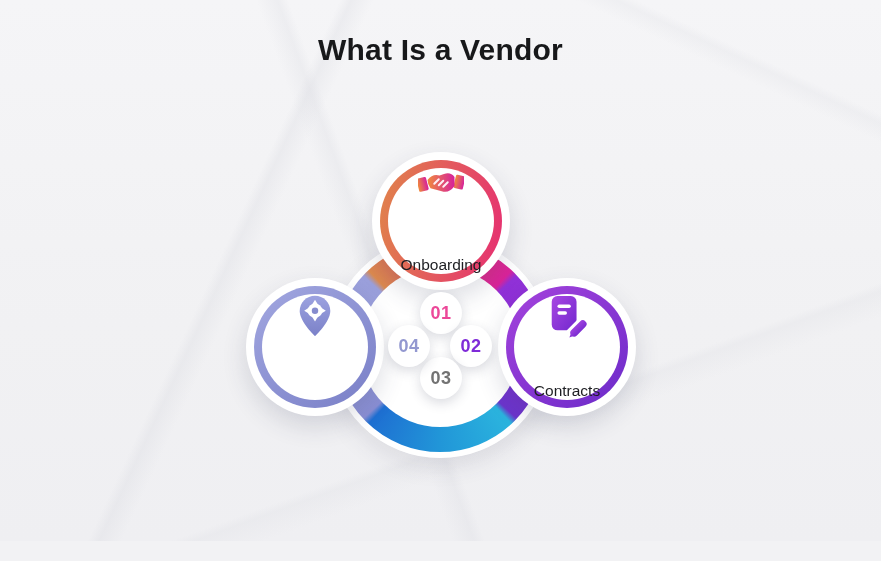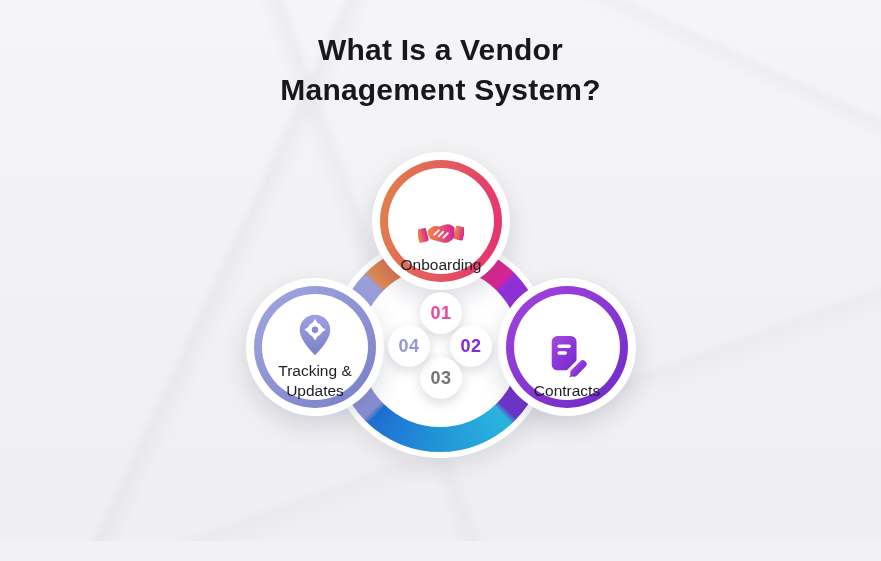--- a/index.html
+++ b/index.html
@@ -50,21 +50,21 @@
     position:absolute;width:138px;height:138px;border-radius:50%;
     background:#fff;box-shadow:0 10px 24px rgba(50,55,85,.16);
     display:flex;align-items:center;justify-content:center;
   }
   .node-ring{
     width:122px;height:122px;border-radius:50%;
     display:flex;align-items:center;justify-content:center;
   }
   .node-inner{
     width:106px;height:106px;border-radius:50%;background:#fff;
-    display:flex;flex-direction:column;align-items:center;justify-content:flex-end;
+    display:flex;flex-direction:column;align-items:center;justify-content:space-between;
     gap:3px;text-align:center;
   }
   .node-label{font-size:15.5px;color:#1D1E22;line-height:1.25;}
   .node--onboarding{left:372px;top:152px;}
   .node--onboarding .node-ring{background:linear-gradient(100deg,#E0854A,#E62E72);}
   .node--contracts{left:498px;top:278px;}
   .node--contracts .node-ring{background:linear-gradient(140deg,#A443DC,#6C2BC9);}
   .node--purchase{left:372px;top:404px;}
   .node--purchase .node-ring{background:linear-gradient(100deg,#2CB8DE,#1C7CD8);}
   .node--tracking{left:246px;top:278px;}
@@ -93,21 +93,20 @@
   .reg{font-size:11px;vertical-align:super;letter-spacing:0;margin-left:1px;}
 </style>
 </head>
 <body>
 
 <div class="canvas">
   <div class="texture"></div>
 
   <div class="title">
     <div>What Is a Vendor</div>
-    <div>Management System?</div>
   </div>
 
   <div class="bg-ring">
     <div class="bg-ring-inner"></div>
   </div>
 
   <div class="node node--onboarding">
     <div class="node-ring">
       <div class="node-inner">
         <svg class="node-icon" width="46" height="33" viewBox="0 0 60 44">
@@ -175,24 +174,20 @@
           <path d="M22,2 C12.6,2 5,9.6 5,19 C5,31 22,47 22,47 C22,47 39,31 39,19 C39,9.6 31.4,2 22,2 Z" fill="url(#gPin)"></path>
           <g fill="#fff">
             <circle cx="22" cy="18.5" r="8"></circle>
             <path d="M22,6.5 l3.4,5.4 h-6.8 Z"></path>
             <path d="M22,30.5 l3.4,-5.4 h-6.8 Z"></path>
             <path d="M10,18.5 l5.4,-3.4 v6.8 Z"></path>
             <path d="M34,18.5 l-5.4,-3.4 v6.8 Z"></path>
           </g>
           <circle cx="22" cy="18.5" r="3.6" fill="#868CCE"></circle>
         </svg>
-        <div class="node-label">
-          <div>Tracking &amp;</div>
-          <div>Updates</div>
-        </div>
       </div>
     </div>
   </div>
 
   <div class="num num--01">01</div>
   <div class="num num--02">02</div>
   <div class="num num--03">03</div>
   <div class="num num--04">04</div>
 
 </div>

